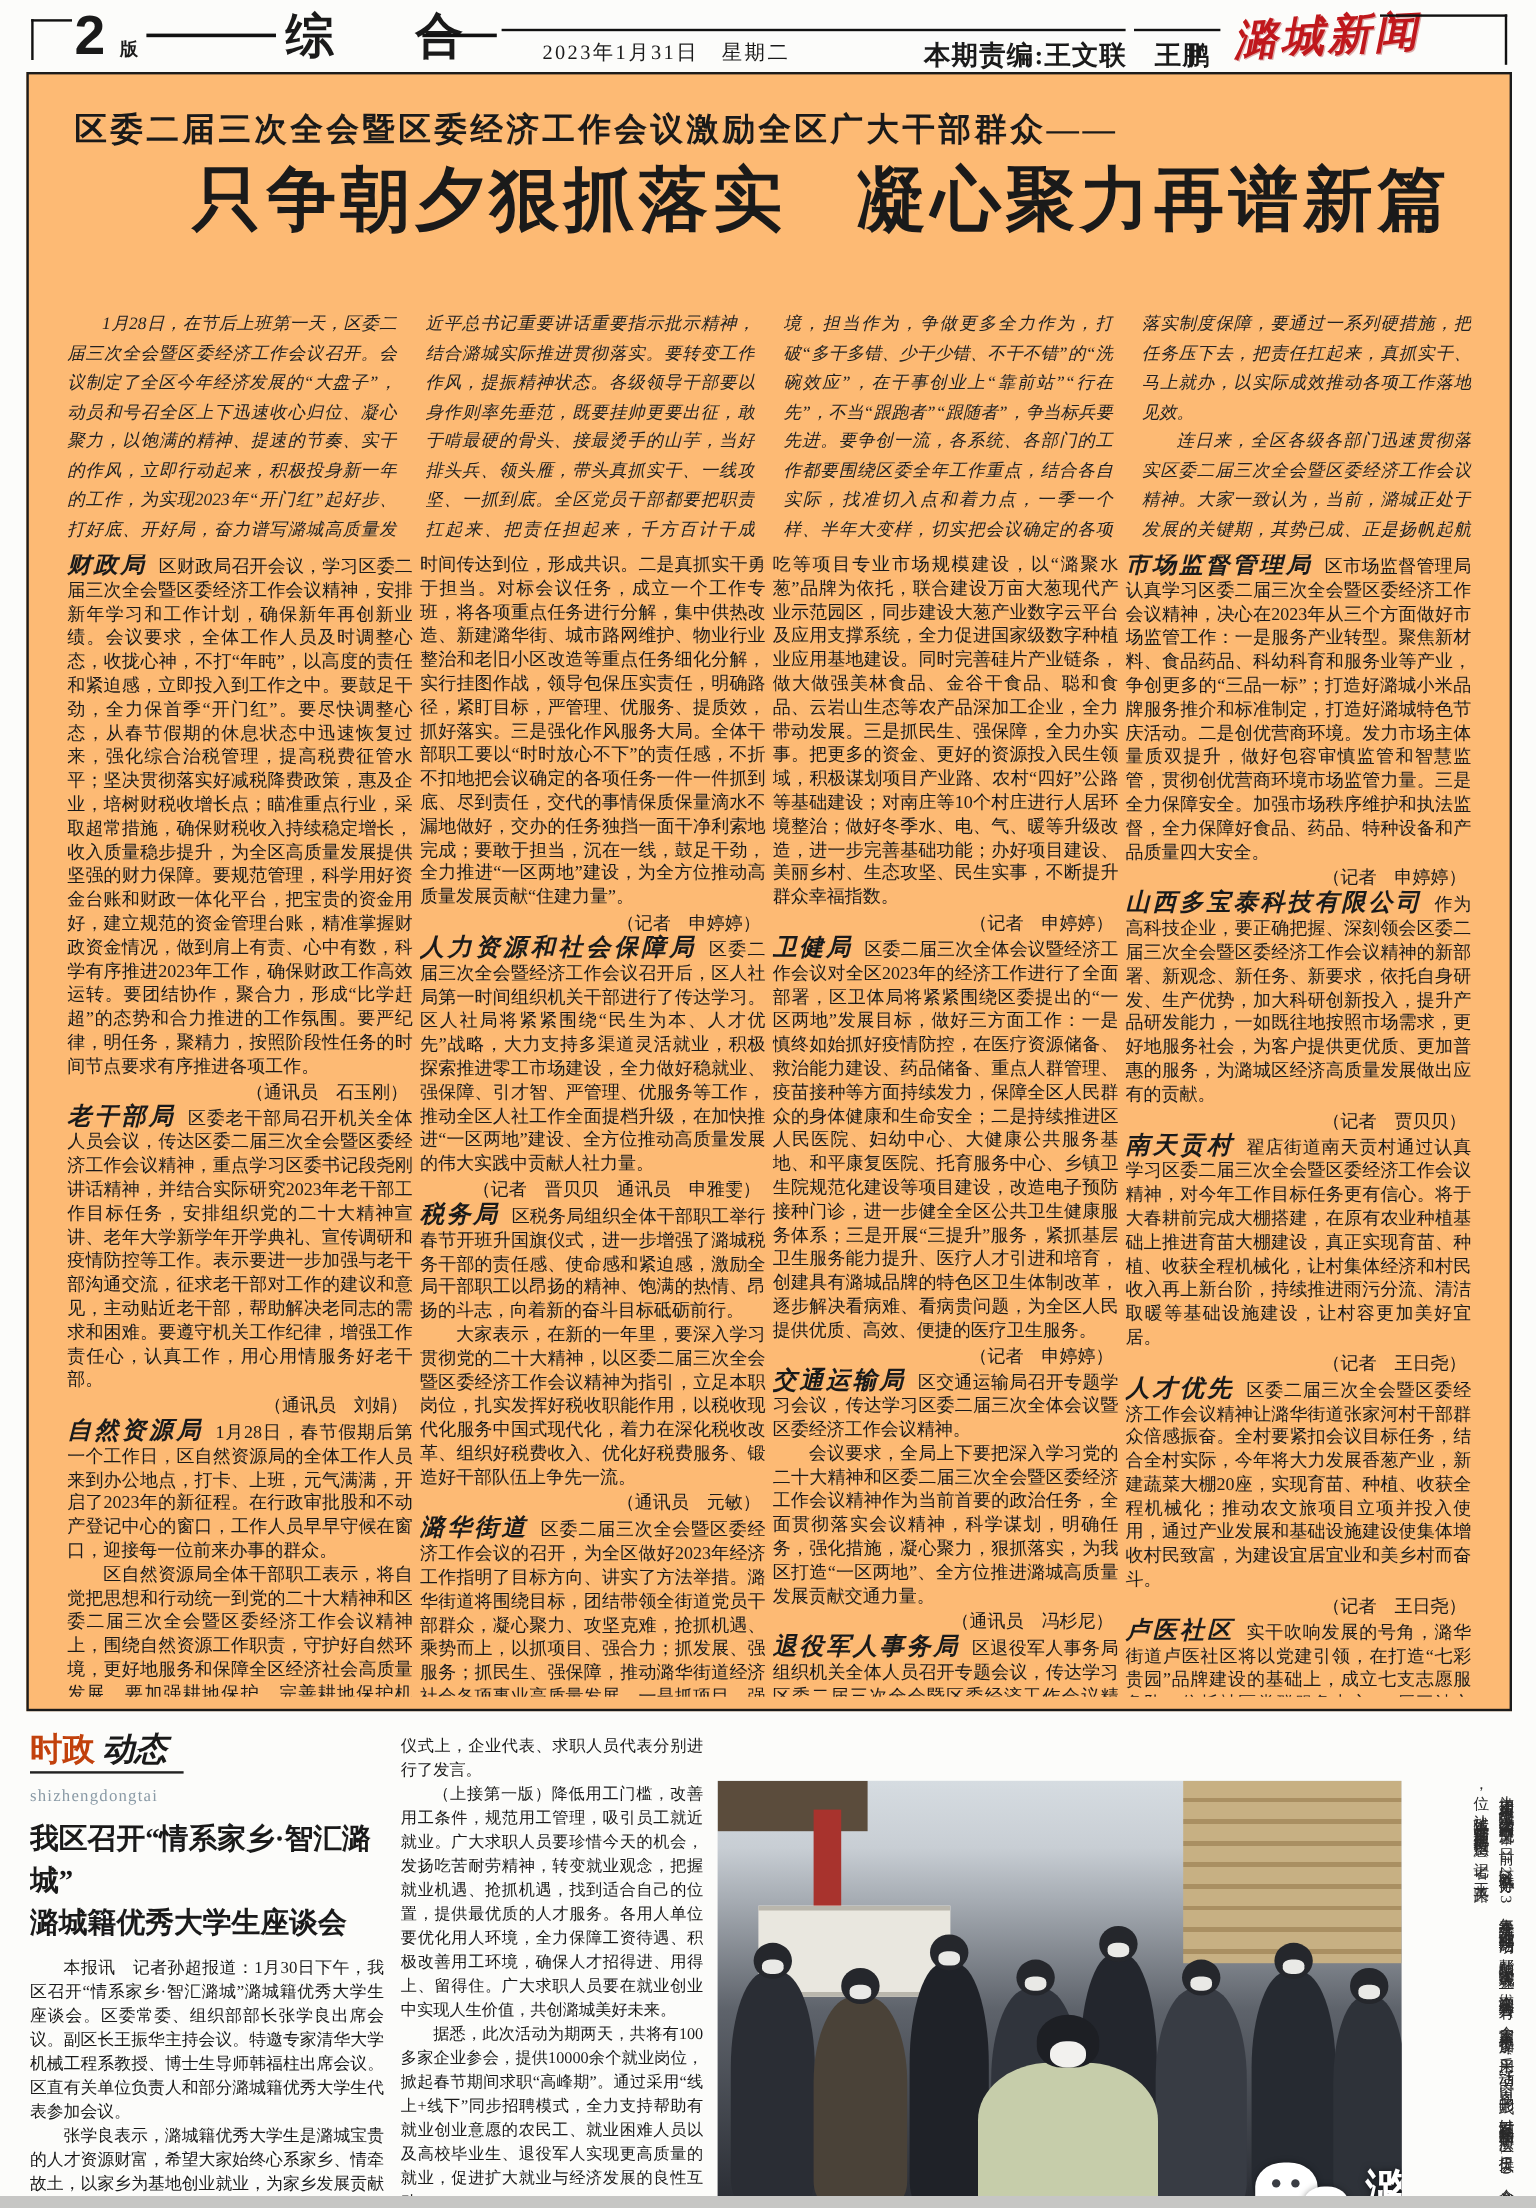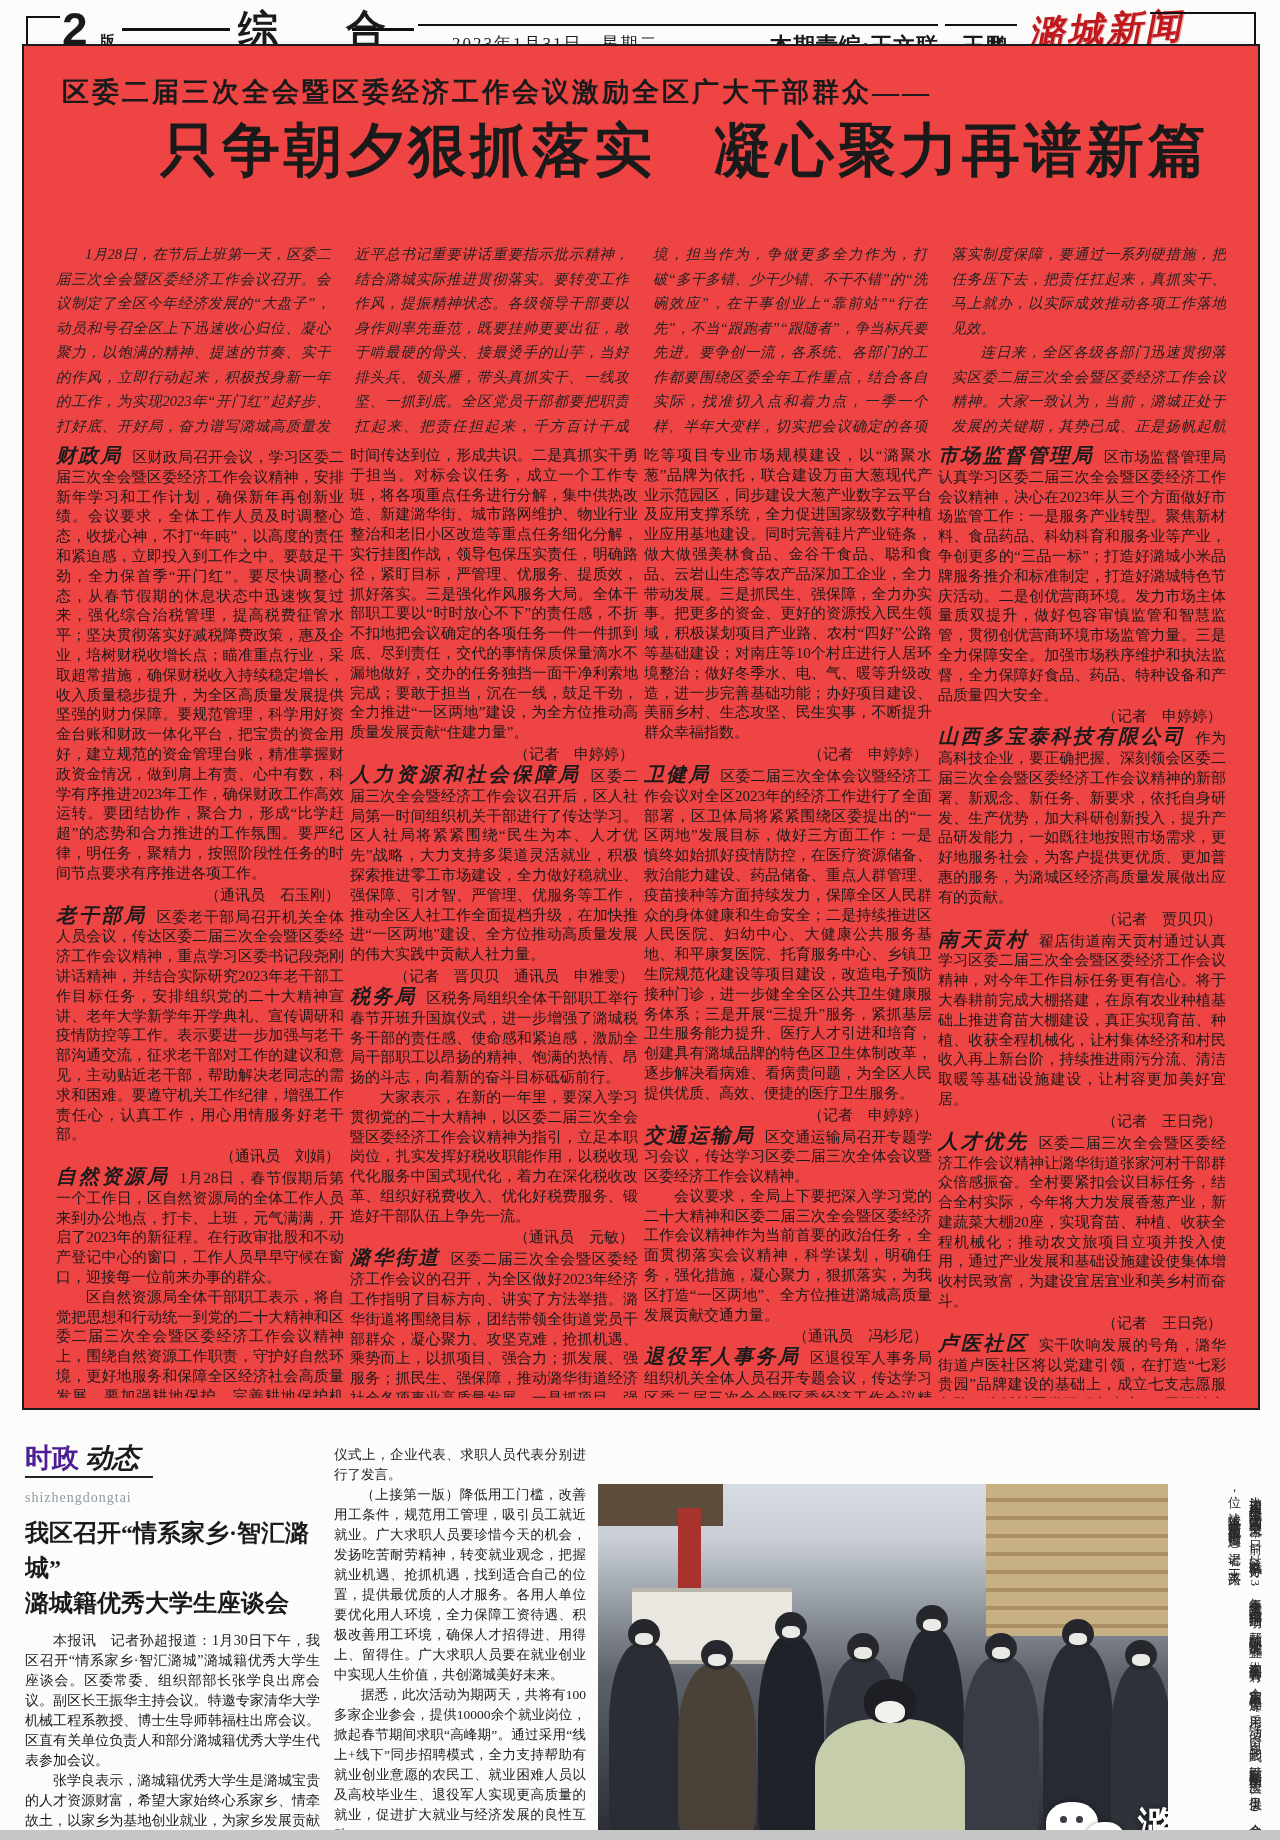--- a/index.html
+++ b/index.html
@@ -18,22 +18,22 @@
   .mh-rule{position:absolute;left:418px;top:24px;width:520px;height:2px;background:#111;}
   .mh-date{position:absolute;left:452px;top:32px;font-size:17px;letter-spacing:2px;}
   .mh-editors{position:absolute;left:770px;top:31px;font-size:22px;font-weight:bold;letter-spacing:1px;}
   .mh-logo-line{position:absolute;left:945px;top:24px;width:72px;height:2px;background:#111;}
   .mh-logo{position:absolute;left:1028px;top:4px;width:220px;font-size:36px;font-weight:900;
            color:#c0181c;font-style:italic;transform:rotate(-3deg);letter-spacing:3px;
            text-shadow:1px 1px 0 rgba(160,20,20,.35);}
   .mh-logo-corner-h{position:absolute;left:1150px;top:12px;width:106px;height:2px;background:#111;}
   .mh-logo-corner-v{position:absolute;left:1254px;top:12px;width:2px;height:42px;background:#111;}
   
-  .main-box{position:absolute;left:22px;top:44px;width:1234px;height:1362px;
-            border:2px solid #1c1c1c;background:#ef4444;}
+  .main-box{position:absolute;left:22px;top:60px;width:1234px;height:1362px;
+            border:2px solid #1c1c1c;background:#fdba74;}
   .kicker{position:absolute;left:38px;top:28px;font-size:27px;font-weight:bold;letter-spacing:3px;}
   .headline{position:absolute;left:0;top:66px;width:100%;text-align:center;
             font-family:"Liberation Sans","DejaVu Sans",sans-serif;font-size:58px;font-weight:900;
             letter-spacing:4px;white-space:nowrap;margin-left:44px;}
   .headline .gap{display:inline-block;width:58px;}
   
   .intro-band{position:absolute;left:32px;top:196px;width:1170px;height:198px;
               display:flex;gap:24px;overflow:hidden;}
   .icol{flex:1 1 0;overflow:hidden;font-style:italic;font-size:14.5px;line-height:24.5px;
         text-align:justify;color:#222;}
@@ -44,21 +44,21 @@
                  display:flex;gap:6px;overflow:hidden;}
   .scol{flex:1 1 0;overflow:hidden;font-size:15px;line-height:19.8px;text-align:justify;}
   .scol p{margin:0;}
   .scol p.ind{text-indent:2em;}
   .shead{font-weight:900;font-style:italic;font-size:20px;letter-spacing:2px;margin-right:10px;}
   .byline{text-align:right;padding-right:4px;line-height:22px;}
   
   .bottom-left{position:absolute;left:25px;top:1440px;width:295px;height:392px;overflow:hidden;}
   .badge{height:46px;position:relative;}
   .badge-zh{font-size:27px;font-weight:900;}
-  .badge-zh .red{color:#4c1d95;}
+  .badge-zh .red{color:#c2410c;}
   .badge-zh .blk{font-style:italic;margin-left:6px;}
   .badge-underline{position:absolute;left:0;top:36px;width:128px;height:2px;background:#222;}
   .badge-py{font-size:14px;color:#8a9aa6;letter-spacing:1px;margin-top:4px;}
   .bl-headline{font-size:24px;font-weight:900;line-height:35px;margin:10px 0 10px 0;}
   .bl-body{font-size:14px;line-height:20px;text-align:justify;}
   .bl-body p{margin:0;text-indent:2em;}
   .bottom-middle{position:absolute;left:334px;top:1445px;width:252px;height:390px;overflow:hidden;
                  font-size:13.5px;line-height:20px;text-align:justify;}
   .bottom-middle p{margin:0;text-indent:2em;}
   .bottom-middle p:first-child{text-indent:0;}

